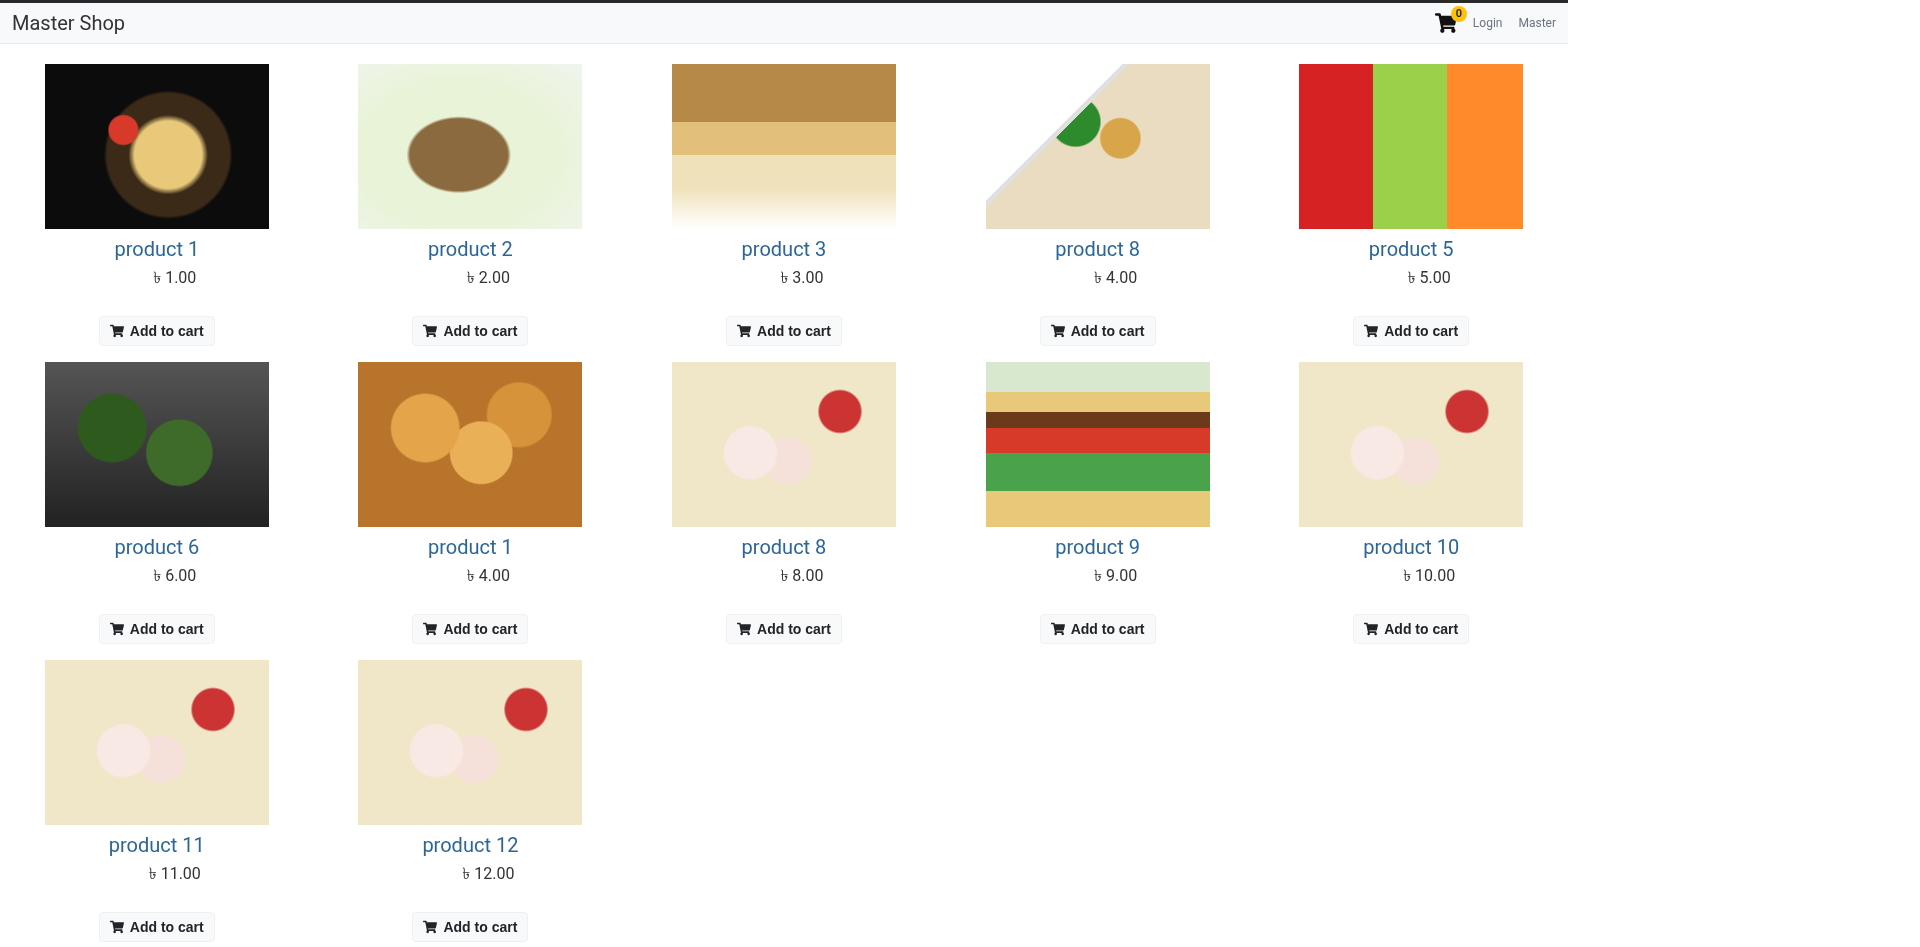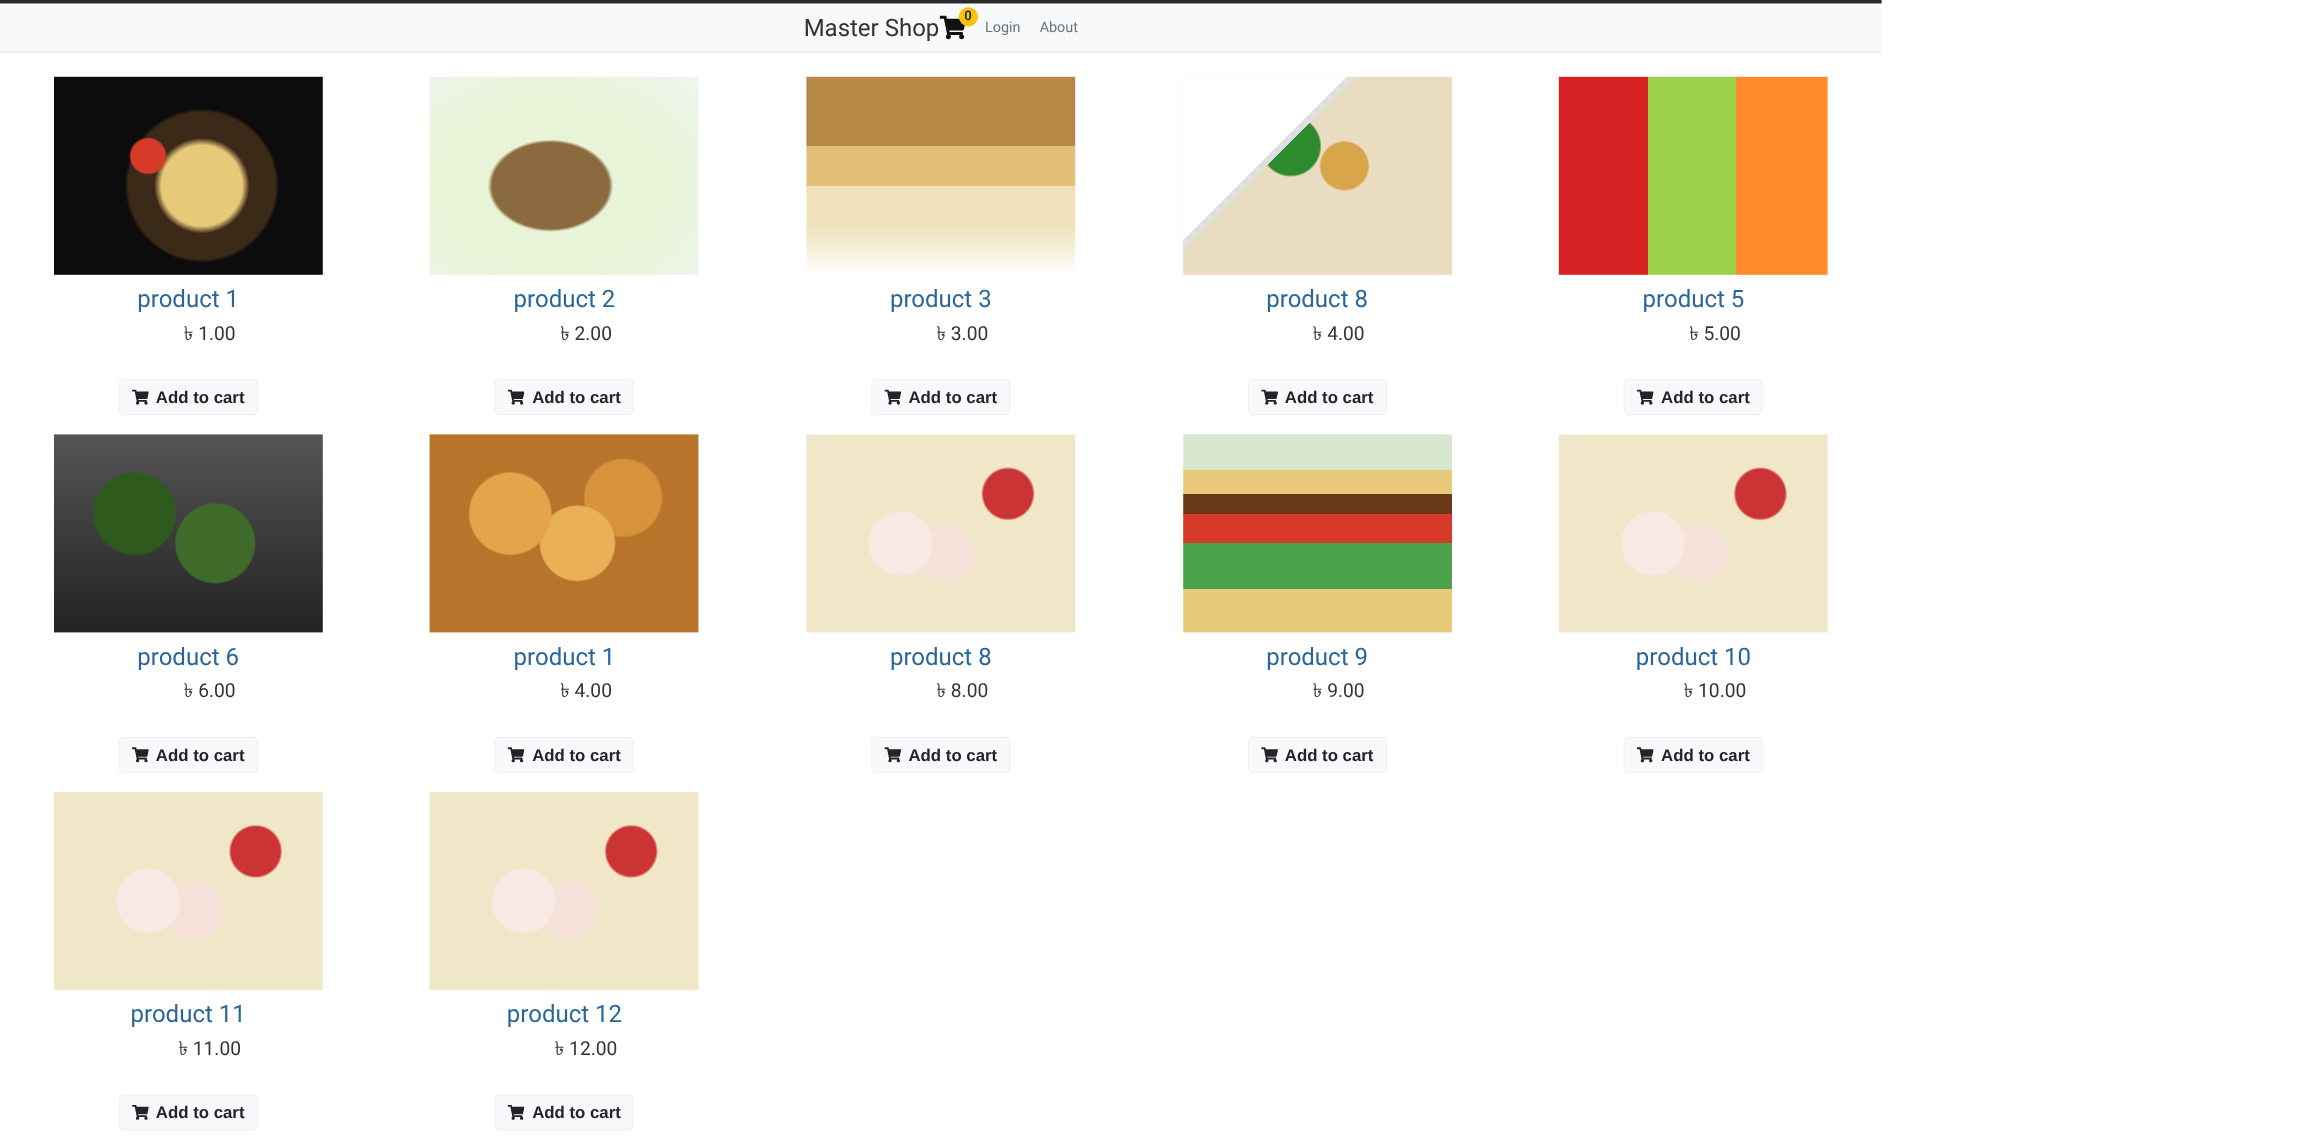--- a/index.html
+++ b/index.html
@@ -10,21 +10,21 @@
     body {
       font-family: -apple-system, BlinkMacSystemFont, "Segoe UI", Roboto, "Helvetica Neue", Arial, sans-serif;
       background: #fff;
       width: 1568px;
       border-top: 3px solid #2a2a2a;
     }
     .navbar {
       background: #f8f9fa;
       display: flex;
       align-items: center;
-      justify-content: center;
+      justify-content: space-between;
       padding: 8px 12px;
       border-bottom: 1px solid #e7e7e7;
     }
     .brand {
       color: #333;
       font-size: 20px;
       font-weight: 400;
       text-decoration: none;
     }
     .nav-right {
@@ -146,21 +146,21 @@
 <nav class="navbar">
   <a class="brand" href="#">Master Shop</a>
   <div class="nav-right">
     <a href="#" class="cart-wrap">
       <svg class="cart-icon" viewBox="0 0 576 512">
           <path d="M528.12 301.319l47.273-208C578.806 78.301 567.391 64 551.99 64H159.208l-9.166-44.81C147.758 8.021 137.93 0 126.529 0H24C10.745 0 0 10.745 0 24v16c0 13.255 10.745 24 24 24h69.883l70.248 343.435C147.325 417.1 136 435.222 136 456c0 30.928 25.072 56 56 56s56-25.072 56-56c0-15.674-6.447-29.835-16.824-40h209.647C430.447 426.165 424 440.326 424 456c0 30.928 25.072 56 56 56s56-25.072 56-56c0-22.172-12.888-41.332-31.579-50.405l5.517-24.276c3.413-15.018-8.002-29.319-23.403-29.319H218.117l-6.545-32h293.145c11.206 0 20.92-7.754 23.403-18.681z"></path>
         </svg>
       <span class="cart-badge">0</span>
     </a>
     <a href="#" class="nav-link">Login</a>
-    <a href="#" class="nav-link">About</a>
+    <a href="#" class="nav-link">Master</a>
   </div>
 </nav>
 
 <div class="container">
   <div class="grid" id="product-grid">
       <div class="card">
         <div class="thumb f1"></div>
         <a href="#" class="pname">product 1</a>
         <div class="price">৳ 1.00</div>
         <button class="add-btn">

